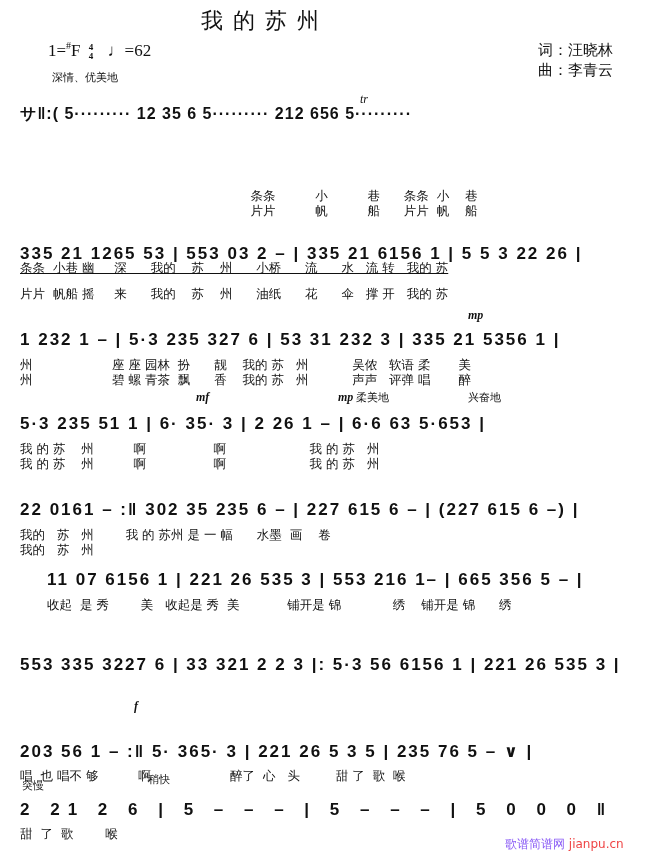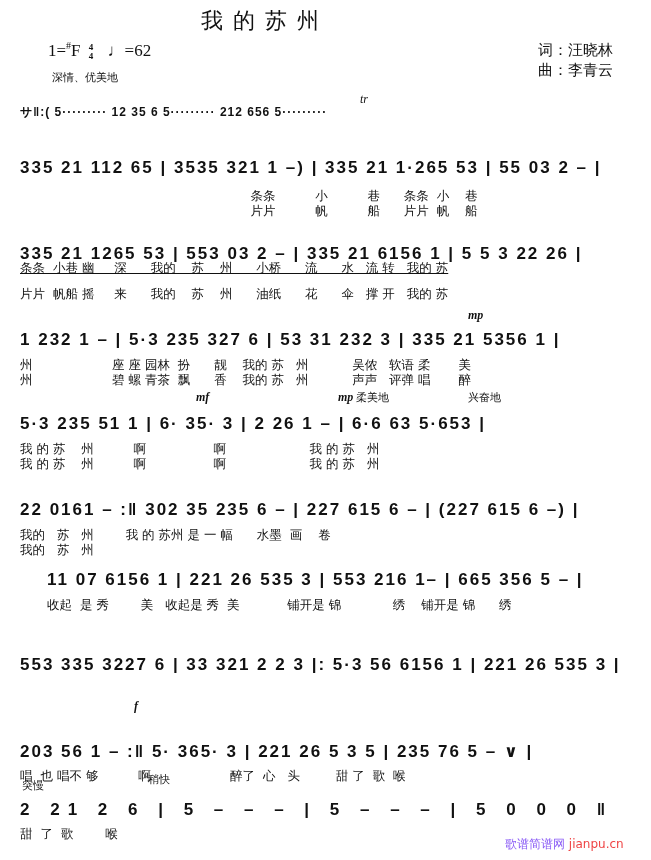--- a/index.html
+++ b/index.html
@@ -31,26 +31,25 @@
 </div>
 
 <div class="abs credits">
   <div>词：汪晓林</div>
   <div>曲：李青云</div>
 </div>
 
 <div class="abs expr">深情、优美地</div>
 
 <div class="row" style="top:98px;height:40px;">
-  <div class="notes" style="top:6px;font-size:12px;letter-spacing:1px;">サ‖:( 5·········  12 35 6   5·········  212 656   5·········</div>
+  <div class="notes" style="top:6px;font-size:16px;letter-spacing:1px;">サ‖:( 5·········  12 35 6   5·········  212 656   5·········</div>
   <div class="dyn" style="left:340px;top:-6px;font-weight:normal;">tr</div>
 </div>
 
 <div class="row" style="top:158px;height:70px;">
-  <div class="notes" style="top:0;">335 21 112 65 | 3535 321 1 –) | 335 21 1·265 53 | 55 03  2 – |</div>
   <div class="lyr" style="top:30px;">                                                          条条          小          巷      条条  小    巷</div>
   <div class="lyr" style="top:45px;">                                                          片片          帆          船      片片  帆    船</div>
 </div>
 
 <div class="row" style="top:244px;height:60px;">
   <div class="notes" style="top:0;">335 21 1265 53 | 553 03  2 – | 335 21 6156 1 | 5 5 3 22 26 |</div>
   <div class="lyr" style="top:16px;text-decoration:underline;">条条  小巷 幽     深      我的    苏    州      小桥      流      水   流 转   我的 苏</div>
   <div class="lyr" style="top:42px;">片片  帆船 摇     来      我的    苏    州      油纸      花      伞   撑 开   我的 苏</div>
 </div>
 

